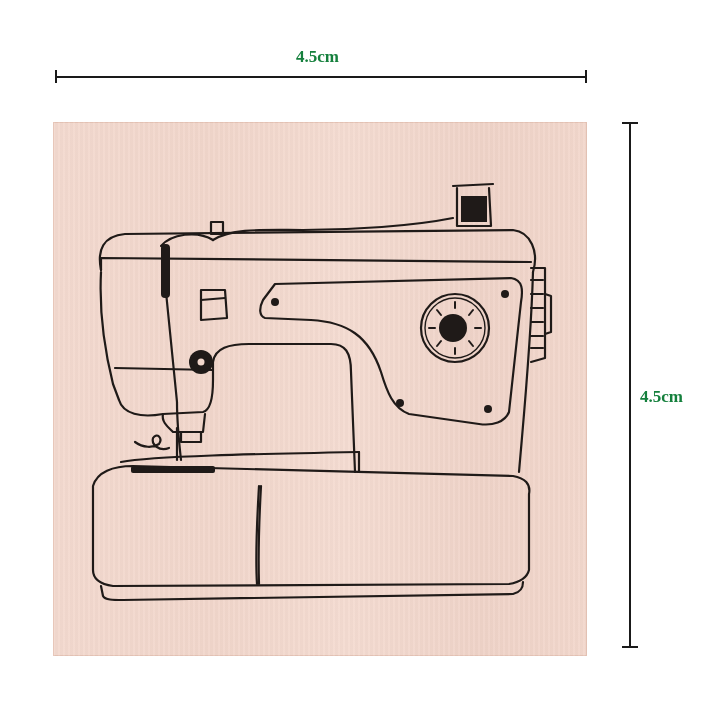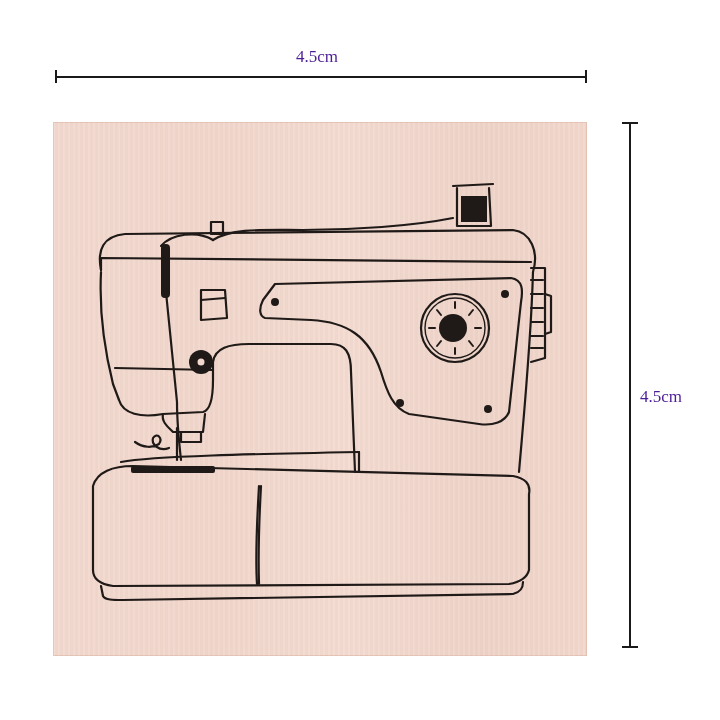--- a/index.html
+++ b/index.html
@@ -1,17 +1,17 @@
 <!DOCTYPE html>
 <html><head>
 <meta charset="utf-8">
 <style>
   html, body { margin:0; padding:0; background:#ffffff; }
   body { width:720px; height:720px; position:relative; overflow:hidden; font-family:"Liberation Serif","DejaVu Serif",serif; }
-  .dim-label { position:absolute; font-weight:normal; font-size:17px; color:#4c1d95; }
+  .dim-label { position:absolute; font-weight:bold; font-size:17px; color:#15803d; }
   .hline { position:absolute; background:#1a1a1a; }
   .block { position:absolute; left:53px; top:122px; width:534px; height:534px;
            background: linear-gradient(90deg, #f3d9cf 0%, #f1d6cb 30%, #f4dbd1 55%, #efd3c8 80%, #f2d7cc 100%);
            box-shadow: inset 0 0 0 1px #e6c4b6; }
   .block::after { content:""; position:absolute; inset:0;
            background: repeating-linear-gradient(90deg, rgba(255,255,255,0.05) 0 2px, rgba(0,0,0,0.015) 2px 5px); }
   svg.art { position:absolute; left:53px; top:122px; }
 </style>
 </head>
 <body>

